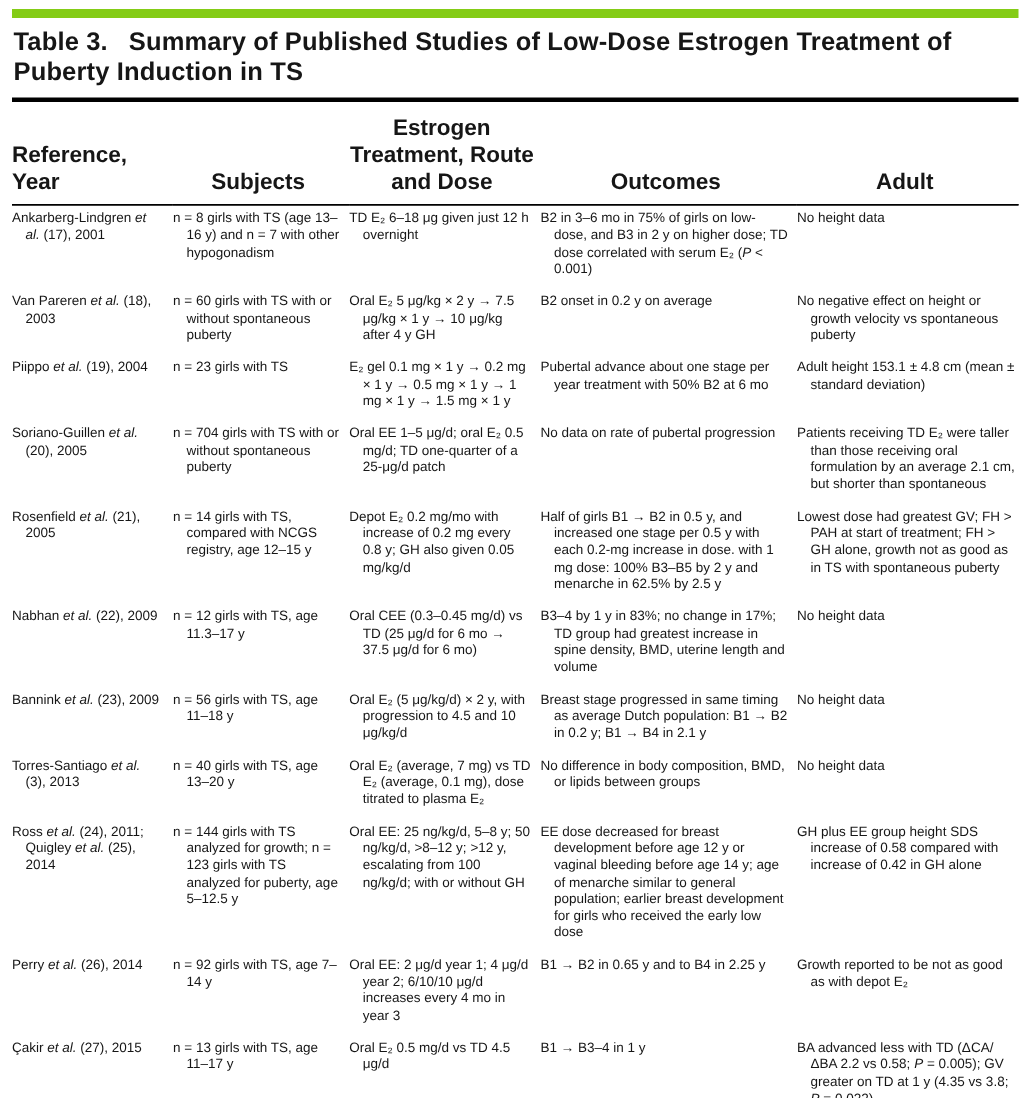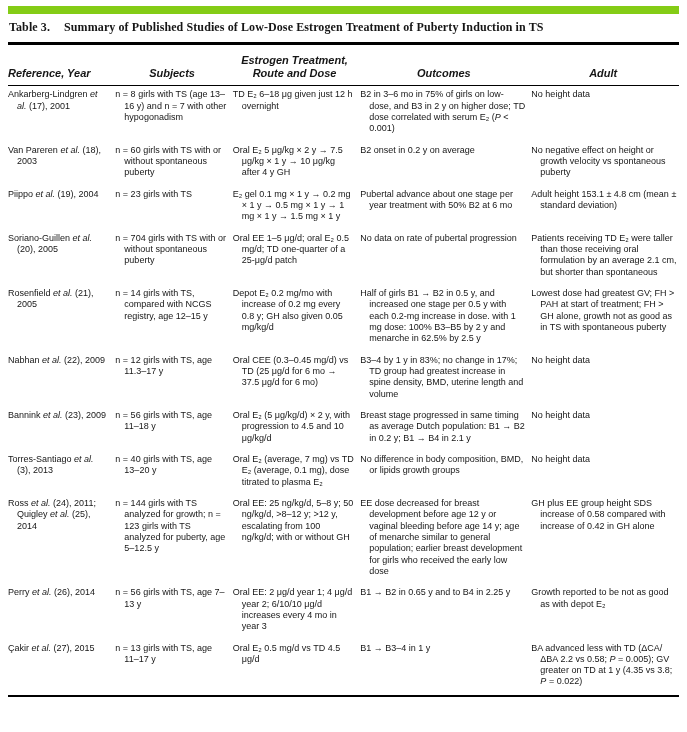--- a/index.html
+++ b/index.html
@@ -10,44 +10,42 @@
     color: #161616;
   }
   .page {
     width: 687px;
     min-height: 732px;
     box-sizing: border-box;
     padding: 6px 8px 4px 8px;
     background: #ffffff;
   }
   .title-bar {
-    border-top: 8px solid #84cc16;
+    border-top: 6px solid #84cc16;
     border-bottom: 3px solid #000;
     padding: 6px 1px 7px 1px;
-    font-size: 12px;
+    font-size: 17px;
     font-weight: bold;
     letter-spacing: 0.1px;
-    font-family: Liberation Serif, serif;
   }
   .title-label { margin-right: 14px; }
   table.studies {
     width: 100%;
     border-collapse: collapse;
     table-layout: fixed;
   }
   .table-wrap { border-bottom: 2px solid #000; }
   thead th {
-    font-size: 11px;
+    font-size: 15px;
     font-weight: bold;
     text-align: center;
     vertical-align: bottom;
     padding: 9px 4px 5px 0;
     border-bottom: 1.5px solid #000;
     line-height: 1.2;
-    font-style: italic;
   }
   thead th.col-ref { text-align: left; margin-left: 40px; }
   col.c1 { width: 16%; }
   col.c2 { width: 17.5%; }
   col.c3 { width: 19%; }
   col.c4 { width: 25.5%; }
   col.c5 { width: 22%; }
   tbody td {
     font-size: 9px;
     line-height: 1.26;
@@ -132,33 +130,33 @@
       <td>Bannink <i>et al.</i> (23), 2009</td>
       <td>n = 56 girls with TS, age 11–18 y</td>
       <td>Oral E₂ (5 μg/kg/d) × 2 y, with progression to 4.5 and 10 μg/kg/d</td>
       <td>Breast stage progressed in same timing as average Dutch population: B1 → B2 in 0.2 y; B1 → B4 in 2.1 y</td>
       <td>No height data</td>
     </tr>
           <tr>
       <td>Torres-Santiago <i>et al.</i> (3), 2013</td>
       <td>n = 40 girls with TS, age 13–20 y</td>
       <td>Oral E₂ (average, 7 mg) vs TD E₂ (average, 0.1 mg), dose titrated to plasma E₂</td>
-      <td>No difference in body composition, BMD, or lipids growth groups</td>
+      <td>No difference in body composition, BMD, or lipids between groups</td>
       <td>No height data</td>
     </tr>
           <tr>
       <td>Ross <i>et al.</i> (24), 2011; Quigley <i>et al.</i> (25), 2014</td>
       <td>n = 144 girls with TS analyzed for growth; n = 123 girls with TS analyzed for puberty, age 5–12.5 y</td>
       <td>Oral EE: 25 ng/kg/d, 5–8 y; 50 ng/kg/d, &gt;8–12 y; &gt;12 y, escalating from 100 ng/kg/d; with or without GH</td>
       <td>EE dose decreased for breast development before age 12 y or vaginal bleeding before age 14 y; age of menarche similar to general population; earlier breast development for girls who received the early low dose</td>
       <td>GH plus EE group height SDS increase of 0.58 compared with increase of 0.42 in GH alone</td>
     </tr>
           <tr>
       <td>Perry <i>et al.</i> (26), 2014</td>
-      <td>n = 56 girls with TS, age 7–13 y</td>
+      <td>n = 92 girls with TS, age 7–14 y</td>
       <td>Oral EE: 2 μg/d year 1; 4 μg/d year 2; 6/10/10 μg/d increases every 4 mo in year 3</td>
       <td>B1 → B2 in 0.65 y and to B4 in 2.25 y</td>
       <td>Growth reported to be not as good as with depot E₂</td>
     </tr>
           <tr>
       <td>Çakir <i>et al.</i> (27), 2015</td>
       <td>n = 13 girls with TS, age 11–17 y</td>
       <td>Oral E₂ 0.5 mg/d vs TD 4.5 μg/d</td>
       <td>B1 → B3–4 in 1 y</td>
       <td>BA advanced less with TD (ΔCA/ΔBA 2.2 vs 0.58; <i>P</i> = 0.005); GV greater on TD at 1 y (4.35 vs 3.8; <i>P</i> = 0.022)</td>

